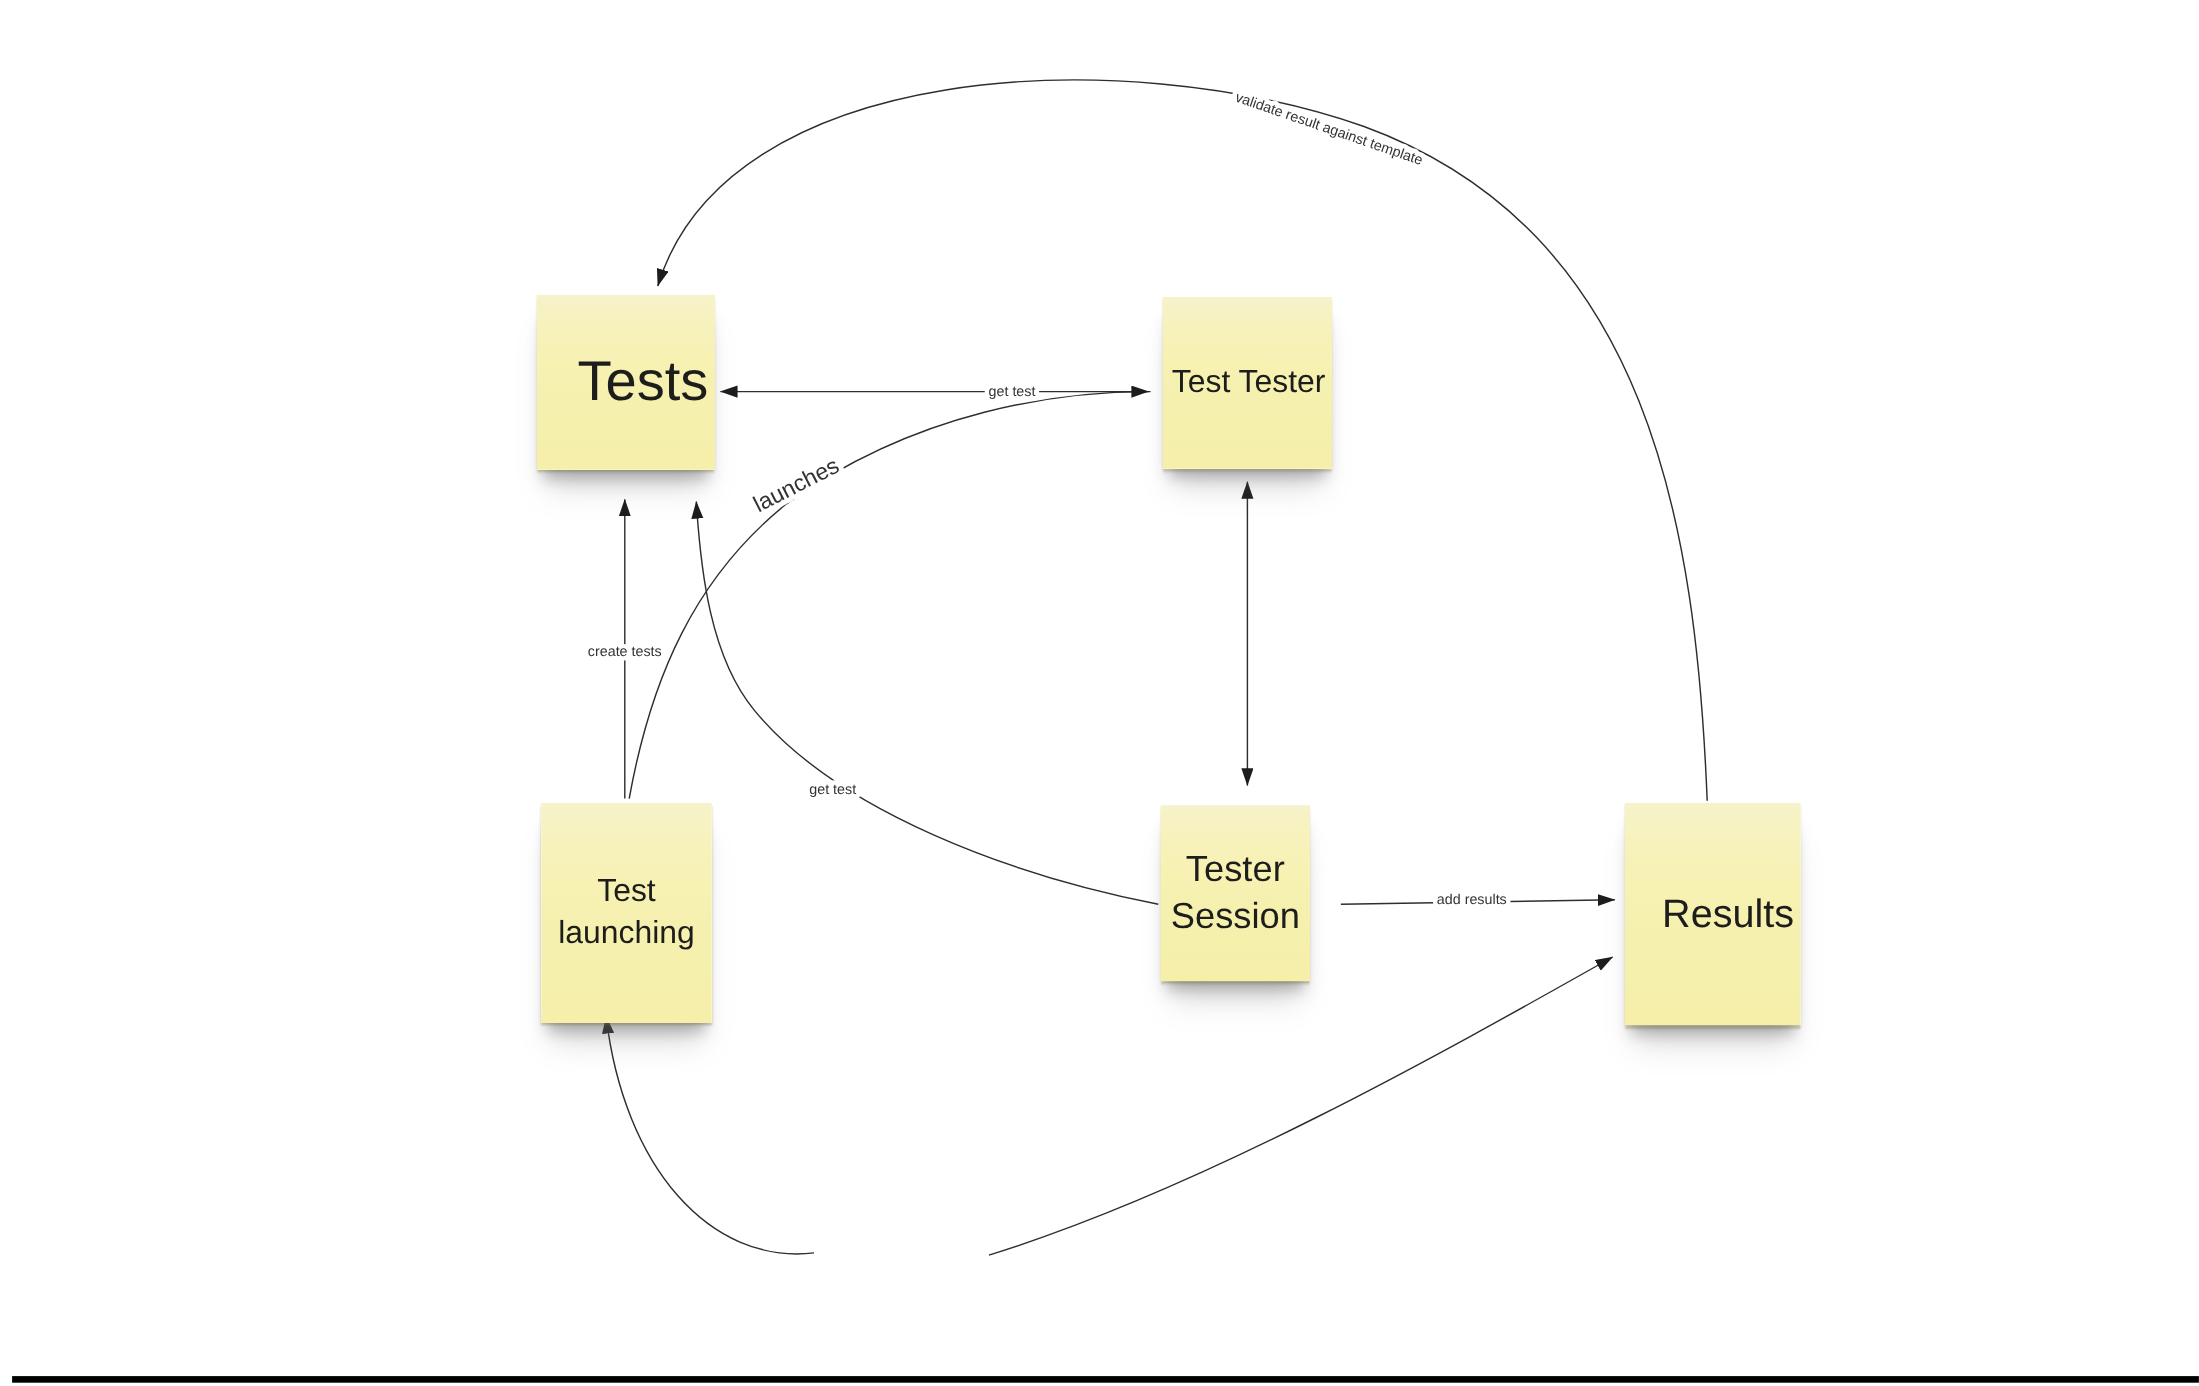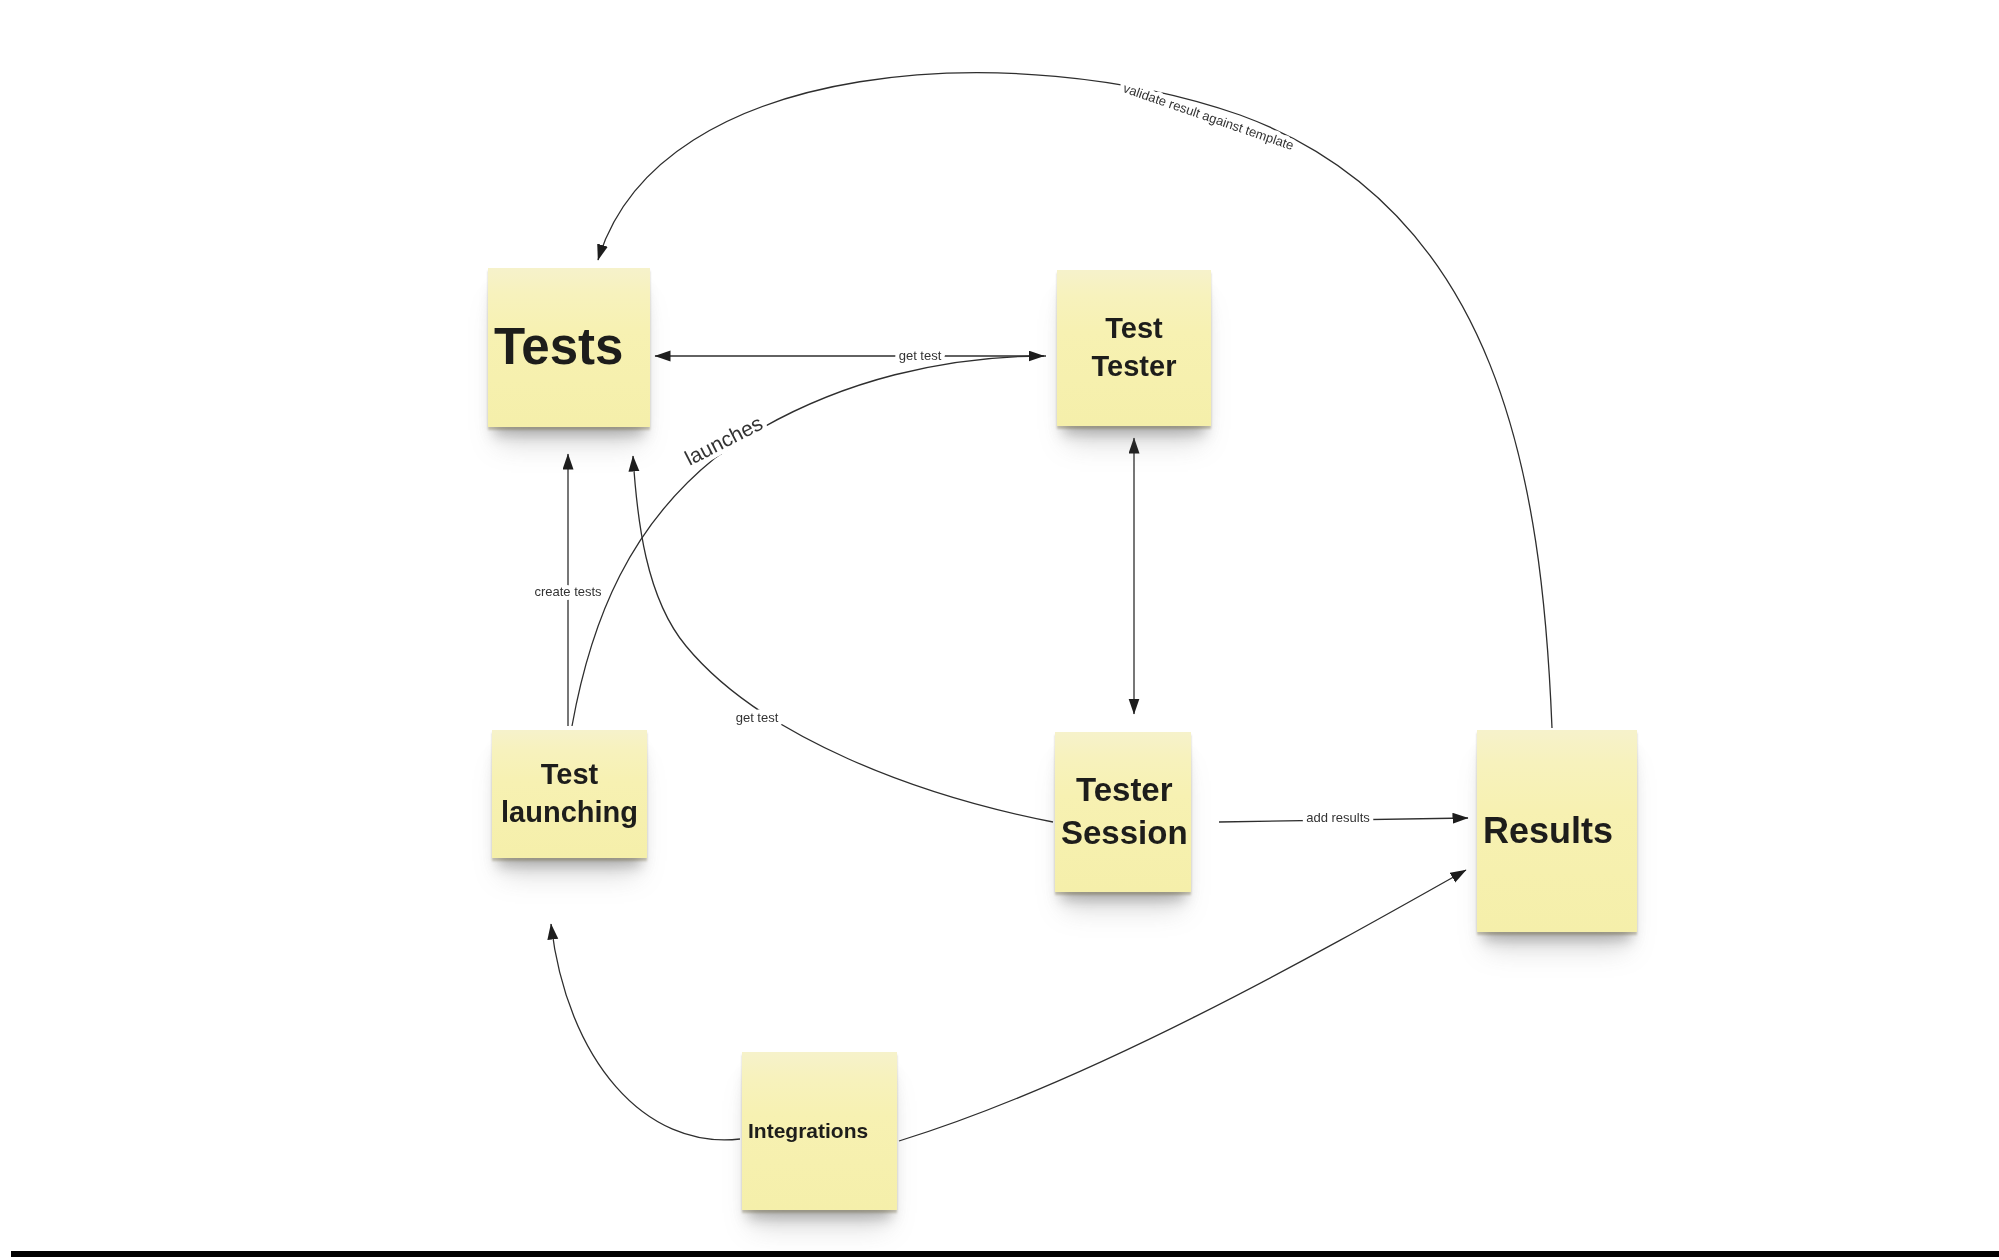--- a/index.html
+++ b/index.html
@@ -13,36 +13,35 @@
     width: 1999px;
     height: 1260px;
     background: #ffffff;
     overflow: hidden;
   }
   
   .sticky {
     position: absolute;
     display: flex;
     align-items: center;
-    justify-content: flex-start;
+    justify-content: flex-end;
     text-align: center;
     color: #1d1d1b;
     background: linear-gradient(180deg, #f6f2cb 0%, #f7f2bd 16%, #f7f1b2 40%, #f5efaa 100%);
     box-shadow:
       0 3px 2px rgba(110, 100, 60, 0.35),
       0 14px 12px -6px rgba(90, 90, 90, 0.38),
       0 26px 26px -10px rgba(120, 120, 120, 0.28);
     line-height: 1.3;
     user-select: none;
-    font-weight: bold;
   }
   .sticky .label { padding: 0 6px; }
   #sticky-tests          { left: 488px;  top: 268px;  width: 162px; height: 159px; font-size: 51px; }
   #sticky-test-manager   { left: 1057px; top: 270px;  width: 154px; height: 156px; font-size: 29px; }
-  #sticky-test-launching { left: 492px;  top: 730px;  width: 155px; height: 128px; font-size: 29px; }
+  #sticky-test-launching { left: 492px;  top: 730px;  width: 155px; height: 200px; font-size: 29px; }
   #sticky-tester-session { left: 1055px; top: 732px;  width: 136px; height: 160px; font-size: 33px; }
   #sticky-results        { left: 1477px; top: 730px;  width: 160px; height: 202px; font-size: 36px; }
   #sticky-integrations   { left: 742px;  top: 1052px; width: 155px; height: 158px; font-size: 21px; }
 
   
   svg.edges {
     position: absolute;
     left: 0; top: 0;
     width: 1999px;
     height: 1260px;
@@ -132,18 +131,15 @@
   </div>
 
   <div class="sticky" id="sticky-tester-session">
     <span class="label">Tester Session</span>
   </div>
 
   <div class="sticky" id="sticky-results">
     <span class="label">Results</span>
   </div>
 
-  <div class="sticky" id="sticky-integrations">
-    <span class="label">Integrations</span>
-  </div>
 
   <div id="bottom-bar"></div>
 </div>
 
 </body></html>

